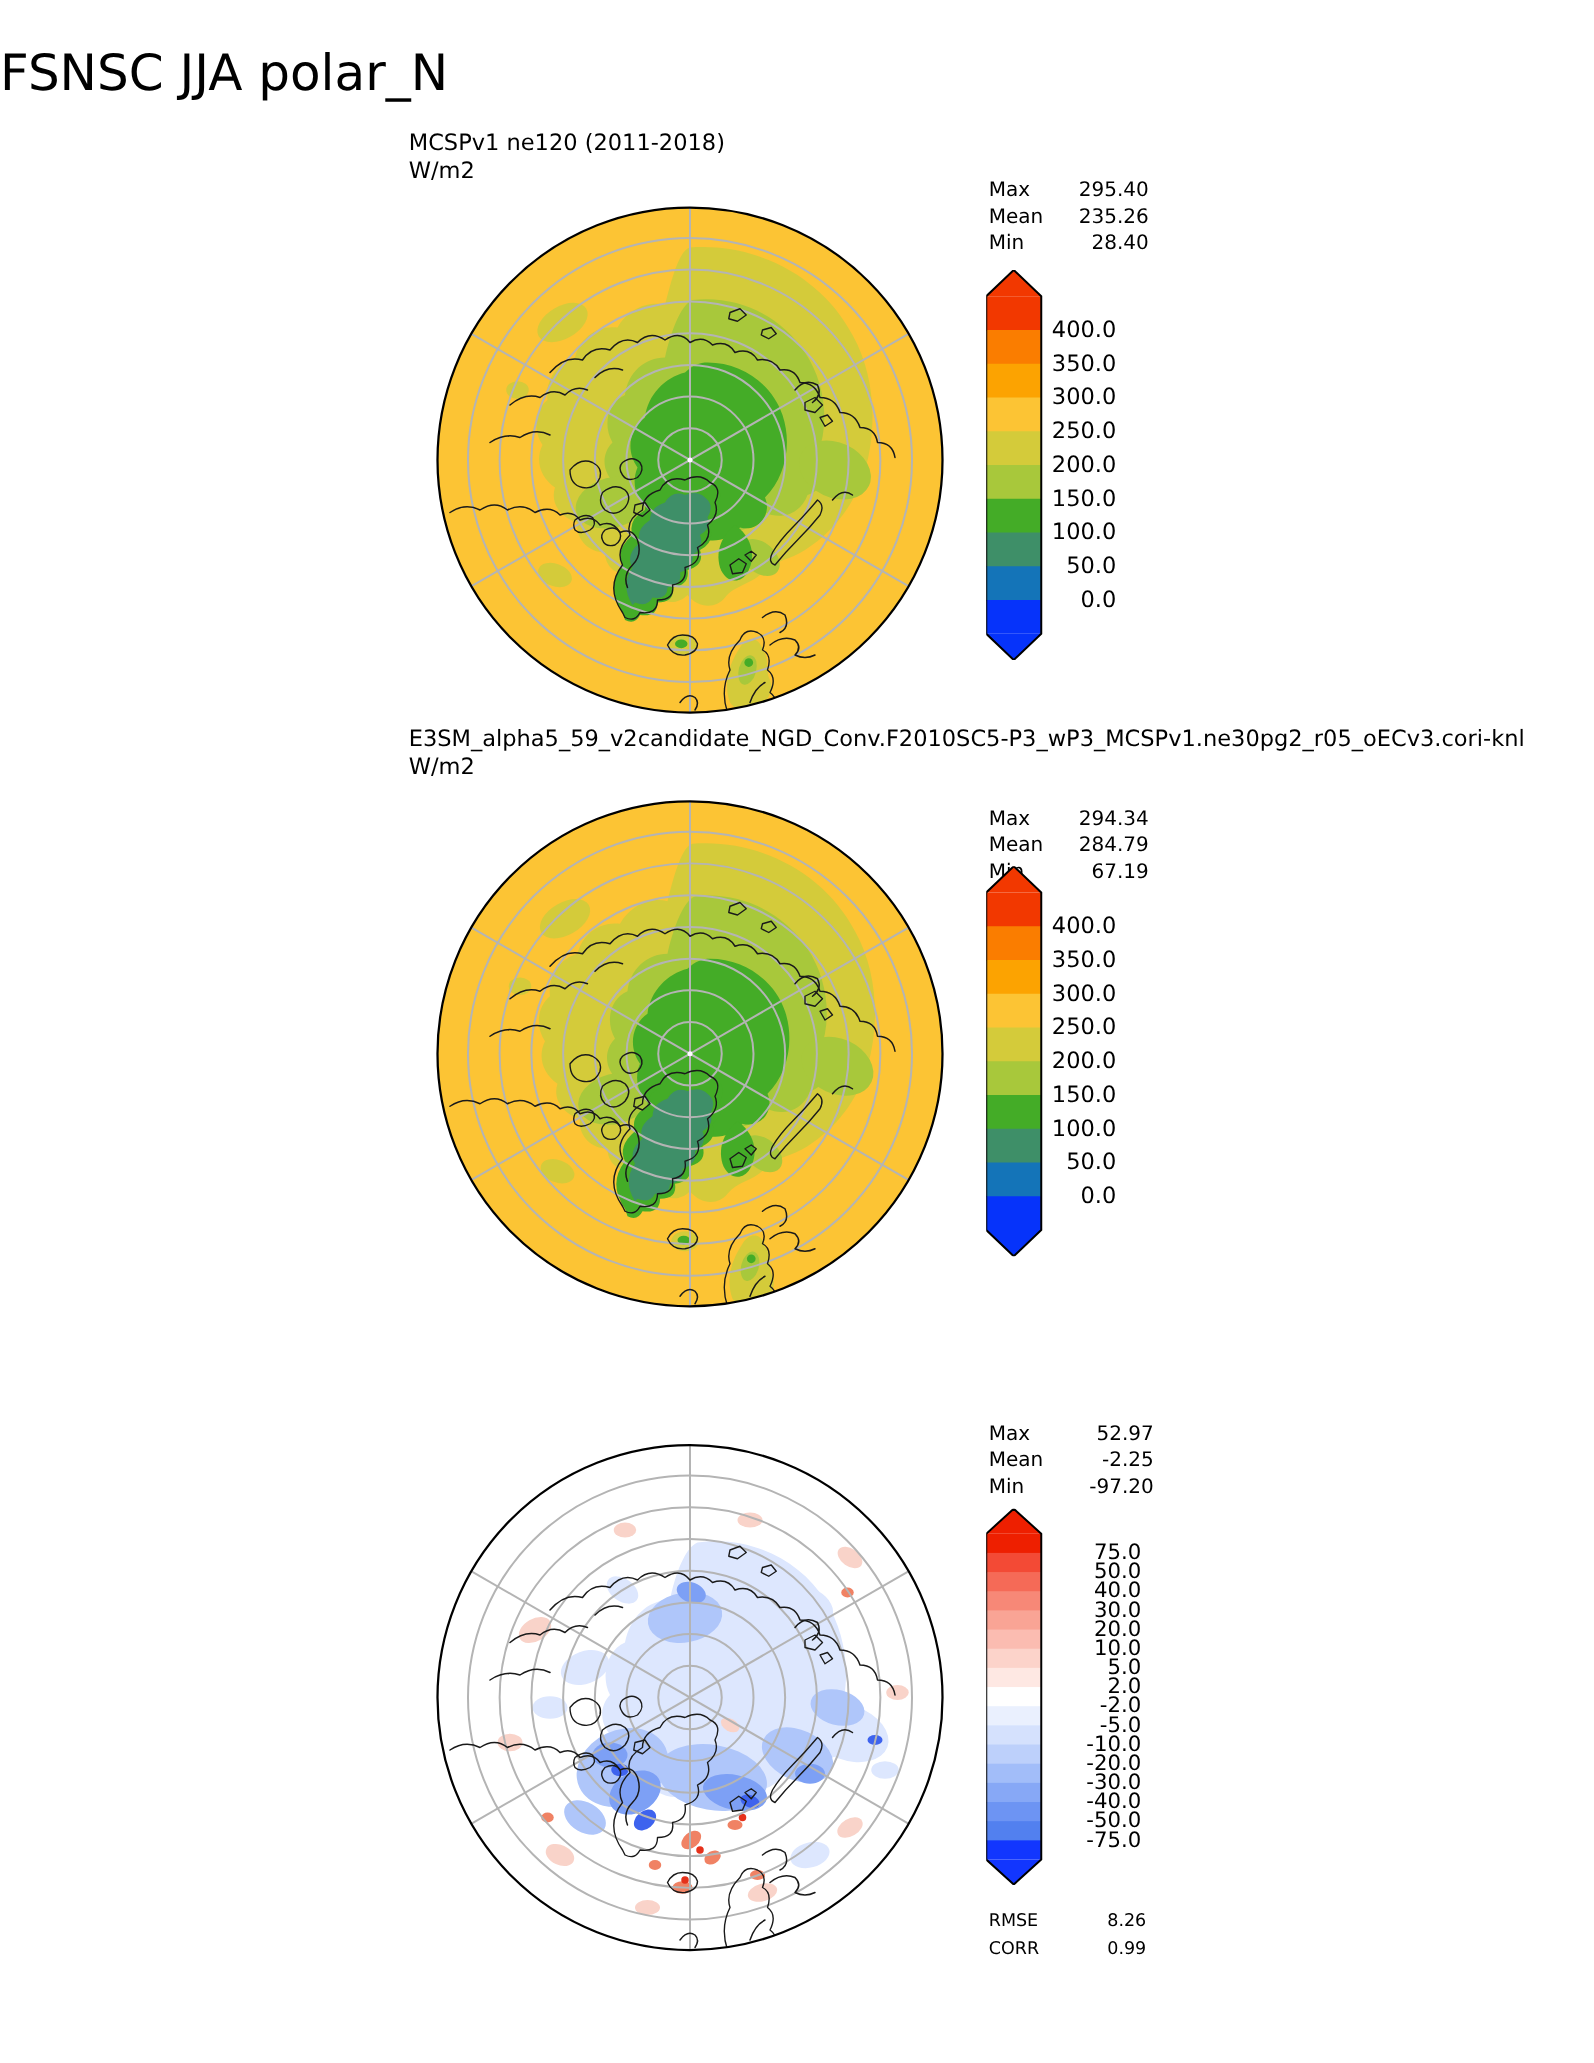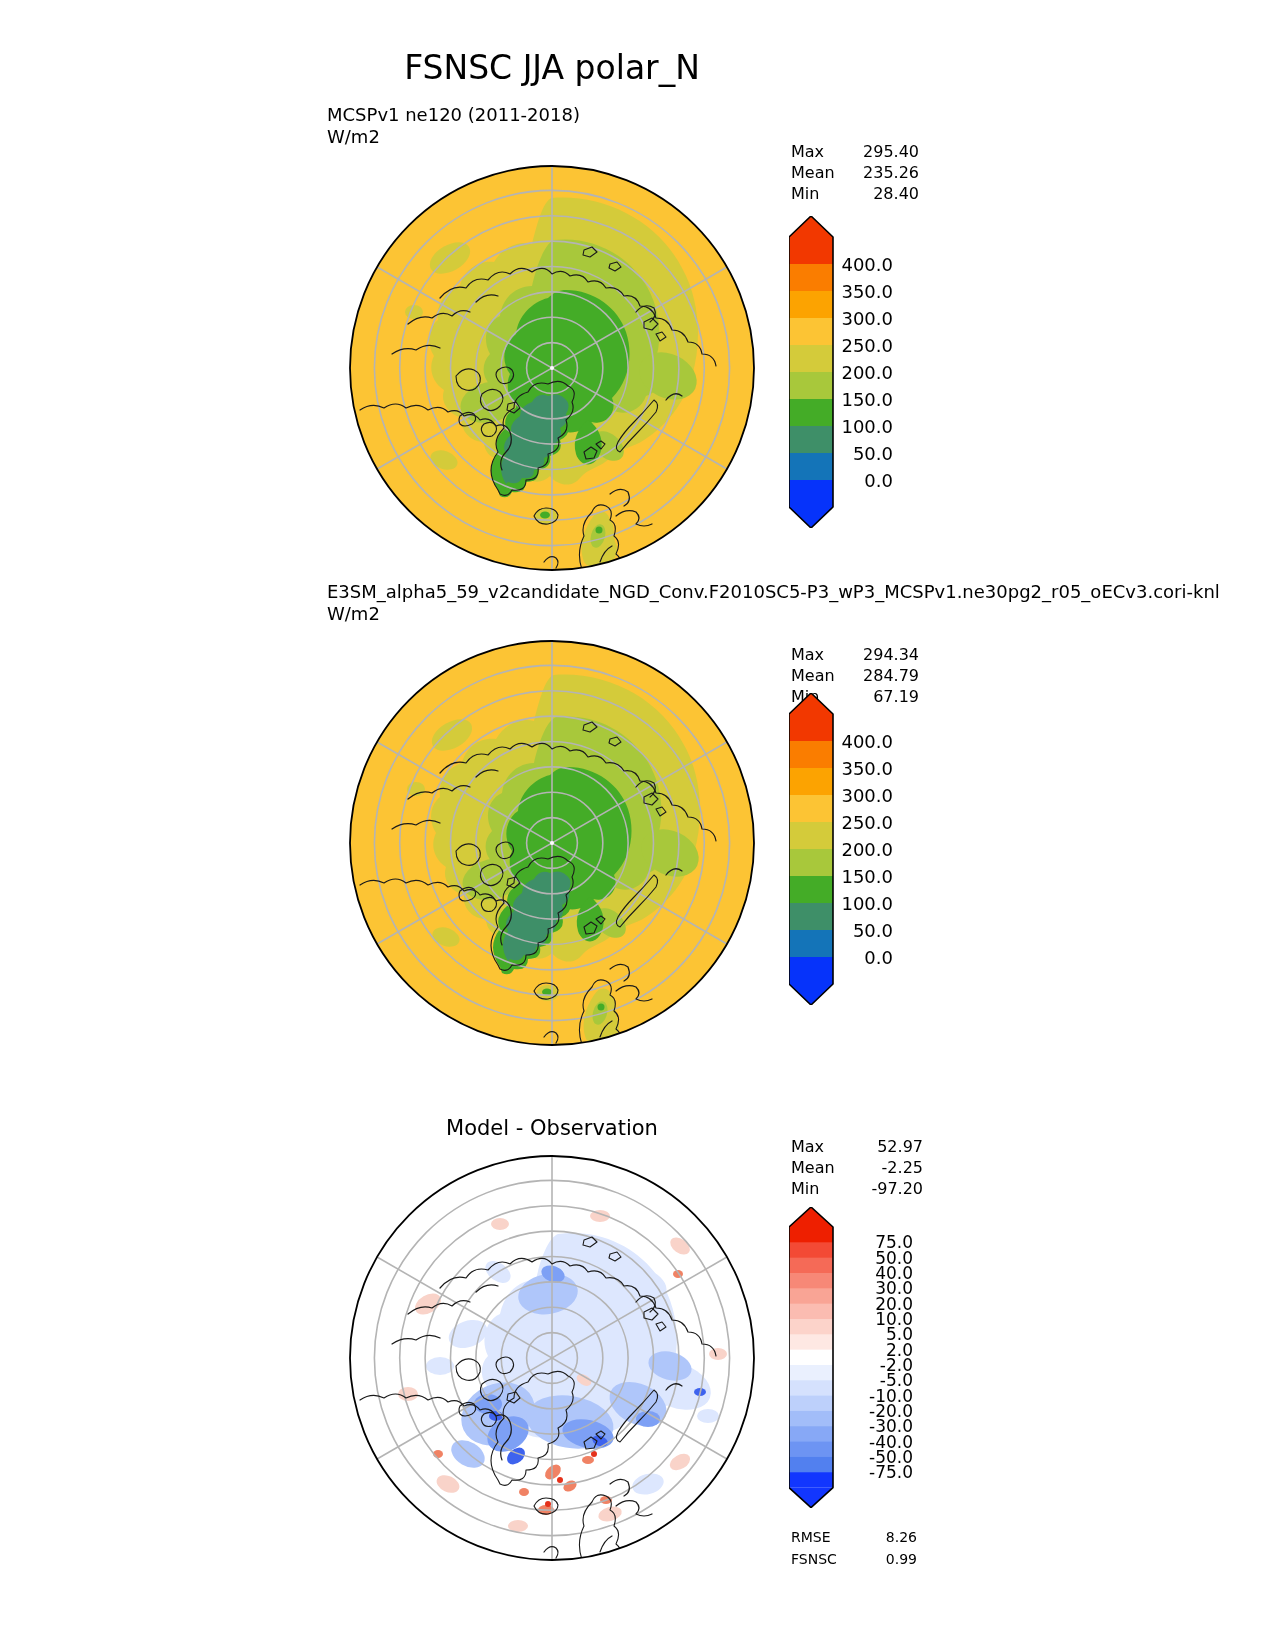--- a/index.html
+++ b/index.html
@@ -1,18 +1,18 @@
 <!DOCTYPE html>
 <html><head>
 <meta charset="utf-8">
 <style>
   html,body{margin:0;padding:0;background:#ffffff;}
   body{font-family:"DejaVu Sans","Liberation Sans",sans-serif;color:#000;}
   .page{position:relative;width:1275px;height:1650px;background:#fff;overflow:hidden;}
-  .fig-title{position:absolute;left:0;top:48px;width:1104px;text-align:center;font-size:33px;}
+  .fig-title{position:absolute;left:0;top:36px;width:1104px;font-size:40px;}
   .subtitle{position:absolute;left:327px;font-size:18px;line-height:22px;white-space:nowrap;}
   .panel3-title{position:absolute;left:0;top:1116px;width:1104px;text-align:center;font-size:21px;}
   .map{position:absolute;}
   .stats{position:absolute;width:128px;}
   .stats .srow{display:flex;justify-content:space-between;height:21px;font-size:16px;line-height:21px;}
   .metrics{position:absolute;width:126px;}
   .metrics .srow{display:flex;justify-content:space-between;height:22px;font-size:14px;line-height:22px;}
   .colorbar-host{position:absolute;}
   svg text{font-family:"DejaVu Sans","Liberation Sans",sans-serif;}
   
@@ -249,21 +249,20 @@
         <text x="104" y="75.00" text-anchor="end" dominant-baseline="central" font-size="18" fill="#000">350.0</text>
         <text x="104" y="102.00" text-anchor="end" dominant-baseline="central" font-size="18" fill="#000">300.0</text>
         <text x="104" y="129.00" text-anchor="end" dominant-baseline="central" font-size="18" fill="#000">250.0</text>
         <text x="104" y="156.00" text-anchor="end" dominant-baseline="central" font-size="18" fill="#000">200.0</text>
         <text x="104" y="183.00" text-anchor="end" dominant-baseline="central" font-size="18" fill="#000">150.0</text>
         <text x="104" y="210.00" text-anchor="end" dominant-baseline="central" font-size="18" fill="#000">100.0</text>
         <text x="104" y="237.00" text-anchor="end" dominant-baseline="central" font-size="18" fill="#000">50.0</text>
         <text x="104" y="264.00" text-anchor="end" dominant-baseline="central" font-size="18" fill="#000">0.0</text>
       </svg></div>
 
-  <div class="panel3-title">Model - Observation</div>
   <svg class="map" style="left:348px;top:1154px" width="408" height="408" viewBox="0 0 408 408">
     <g clip-path="url(#mapclip)">
       <rect fill="#ffffff" x="0" y="0" width="408" height="408"></rect>
       <use href="#fills3"></use>
       <use href="#grat"></use>
       <use href="#coast"></use>
     </g>
     <circle cx="204" cy="204" r="202" fill="none" stroke="#000" stroke-width="1.8"></circle>
   </svg>
   <div class="stats" style="left:791px;top:1136px;width:132px">
@@ -317,18 +316,18 @@
         <text x="124" y="234.62" text-anchor="end" dominant-baseline="central" font-size="17" fill="#000">-40.0</text>
         <text x="124" y="249.95" text-anchor="end" dominant-baseline="central" font-size="17" fill="#000">-50.0</text>
         <text x="124" y="265.28" text-anchor="end" dominant-baseline="central" font-size="17" fill="#000">-75.0</text>
       </svg></div>
   <div class="metrics" style="left:791px;top:1526px">
     <div class="srow">
         <span>RMSE</span>
         <span>8.26</span>
       </div>
     <div class="srow">
-        <span>FSNSC</span>
+        <span>CORR</span>
         <span>0.99</span>
       </div>
   </div>
 
 </div>
 
 </body></html>

